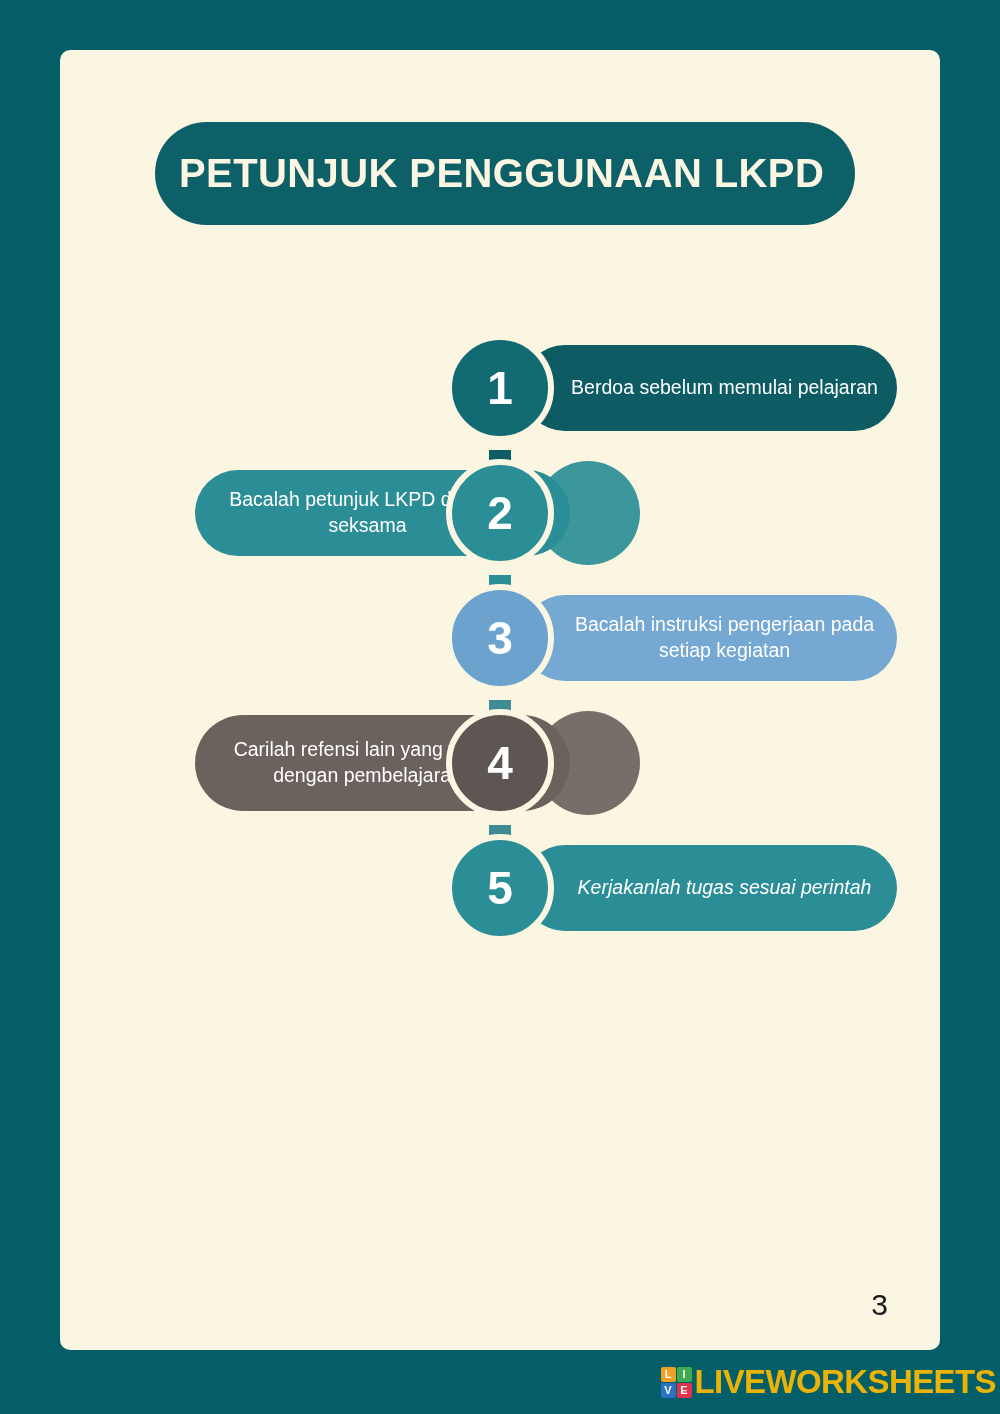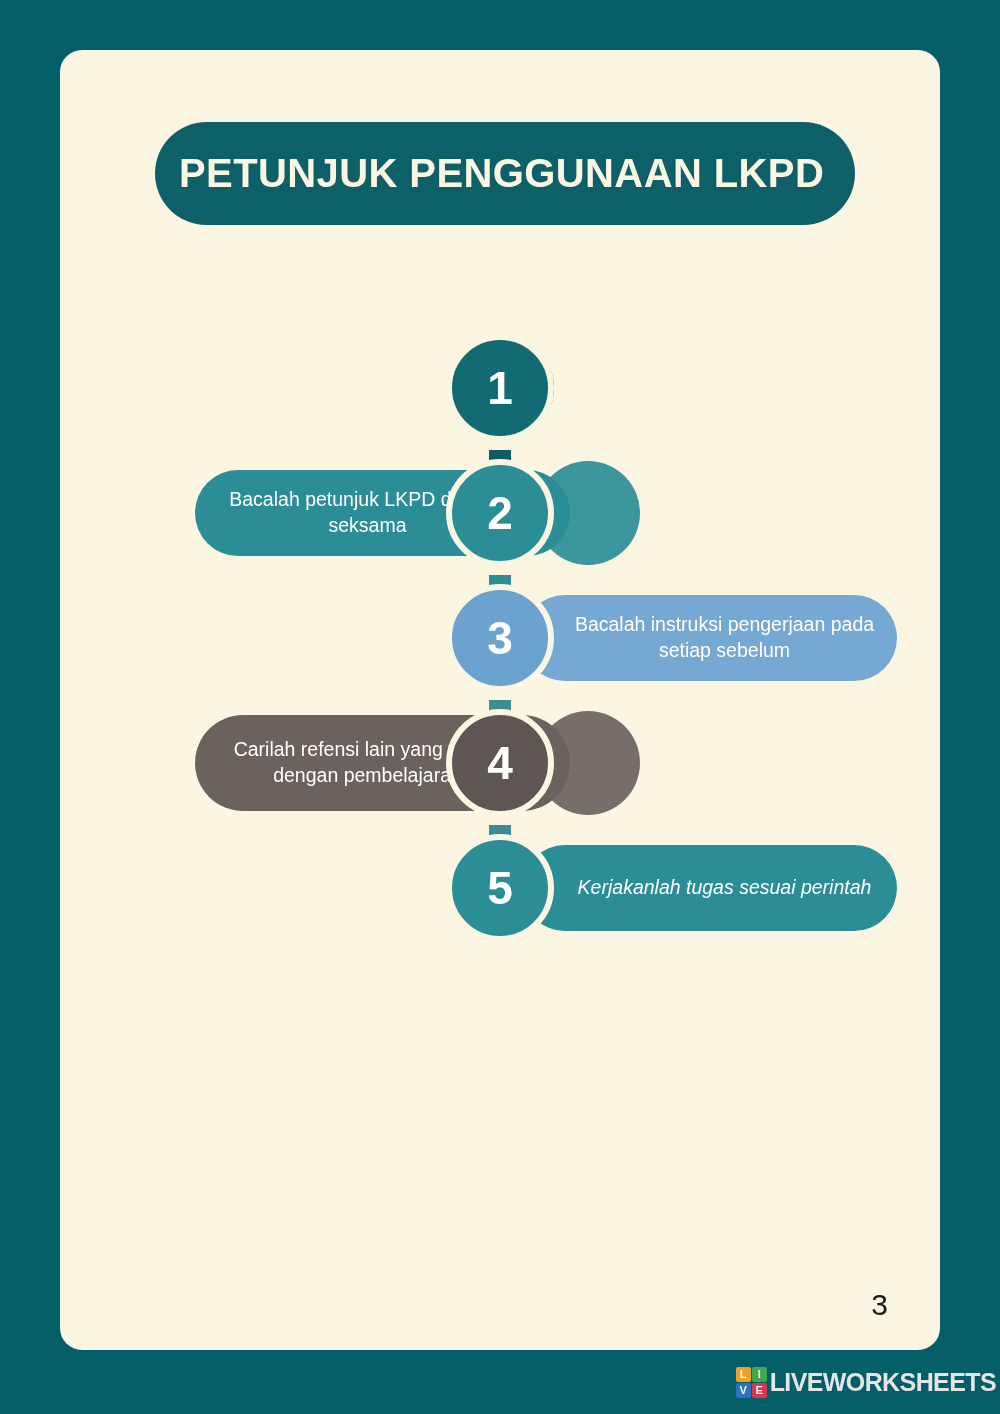--- a/index.html
+++ b/index.html
@@ -16,21 +16,21 @@
   }
 
   
   .page-card {
     position: absolute;
     left: 60px;
     top: 50px;
     width: 880px;
     height: 1300px;
     background: #fbf6e2;
-    border-radius: 22px;
+    border-radius: 10px;
     overflow: hidden;
   }
 
   
   .title-pill {
     position: absolute;
     left: 95px;
     top: 72px;
     width: 700px;
     height: 103px;
@@ -176,57 +176,60 @@
     border-radius: 2px;
     color: #ffffff;
     font-size: 11px;
     font-weight: bold;
     display: flex;
     align-items: center;
     justify-content: center;
     line-height: 1;
   }
   .lw-word {
-    color: #e5e5e5;
-    font-size: 25px;
+    color: #eab308;
+    font-size: 33px;
     font-weight: bold;
     letter-spacing: -0.6px;
   }
 </style>
 </head>
 <body>
 
 <div class="page-card">
 
   <div class="title-pill">
     <span class="title-text">PETUNJUK PENGGUNAAN LKPD</span>
   </div>
 
   <div class="flow" id="flow">
       <div class="step right">
         <div class="lobe" style="background: rgb(10, 75, 83);"></div>
+        <div class="pill" style="background: rgb(13, 92, 100);">
+          <div class="pill-text">Berdoa sebelum memulai pelajaran</div>
+        </div>
         <div class="circle" style="background: rgb(18, 106, 114); border-color: rgb(251, 246, 226);">
           <span class="circle-num">1</span>
         </div>
       </div>
       <div class="connector" style="background: rgb(13, 92, 100);"></div>
       <div class="step left">
         <div class="lobe" style="background: rgb(43, 142, 150);"></div>
         <div class="pill" style="background: rgb(43, 142, 150);">
           <div class="pill-text">Bacalah petunjuk LKPD dengan seksama</div>
         </div>
         <div class="circle" style="background: rgb(43, 142, 150); border-color: rgb(251, 246, 226);">
           <span class="circle-num">2</span>
         </div>
       </div>
       <div class="connector" style="background: rgb(43, 142, 150);"></div>
       <div class="step right">
         <div class="lobe" style="background: rgb(118, 168, 212);"></div>
         <div class="pill" style="background: rgb(118, 168, 212);">
-          <div class="pill-text">Bacalah instruksi pengerjaan pada setiap sebelum</div>
+          <div class="pill-text">Bacalah instruksi pengerjaan pada setiap kegiatan</div>
         </div>
         <div class="circle" style="background: rgb(107, 162, 206); border-color: rgb(251, 246, 226);">
           <span class="circle-num">3</span>
         </div>
       </div>
       <div class="connector" style="background: rgb(63, 139, 147);"></div>
       <div class="step left">
         <div class="lobe" style="background: rgb(107, 98, 94);"></div>
         <div class="pill" style="background: rgb(107, 98, 94); height: 96px; border-radius: 48px;">
           <div class="pill-text">Carilah refensi lain yang terkait dengan pembelajaran</div>

